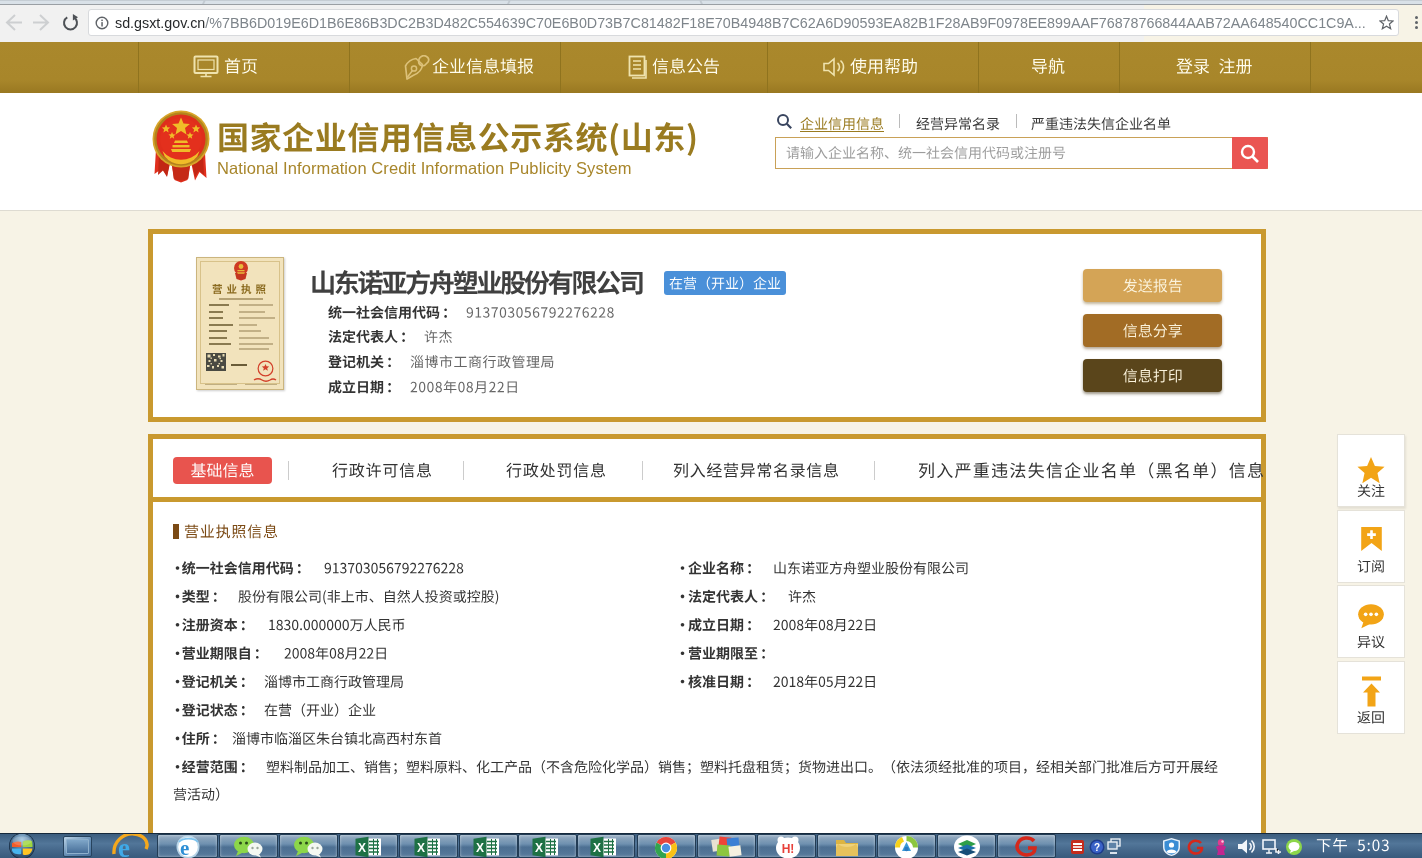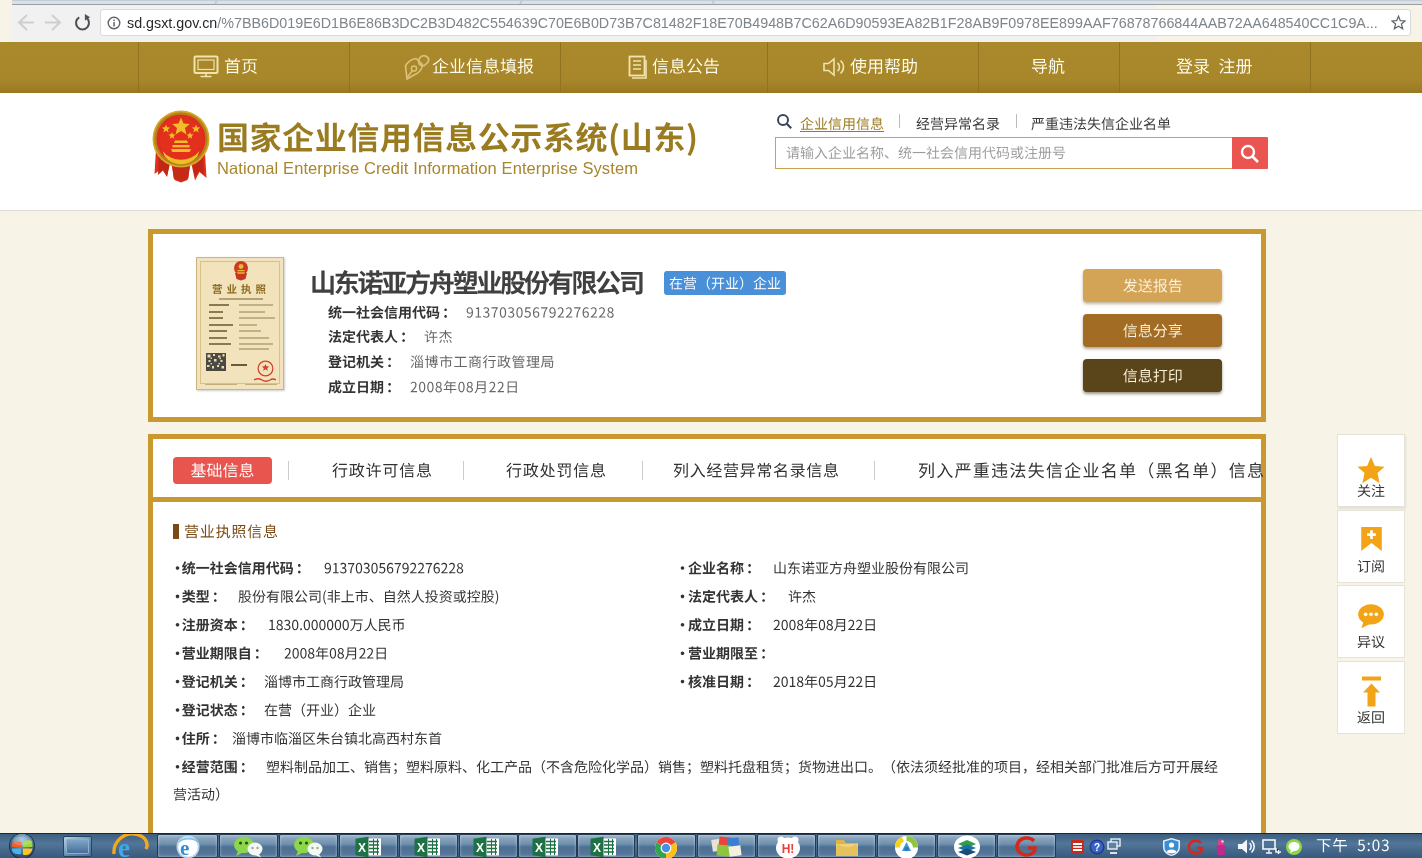--- a/index.html
+++ b/index.html
@@ -1,20 +1,20 @@
 <!DOCTYPE html>
 <html><head><meta charset="utf-8"><style>
 *{margin:0;padding:0;box-sizing:border-box}
 html,body{width:1422px;height:858px;overflow:hidden;position:relative;font-family:"Liberation Sans",sans-serif;background:#F7F3E6}
 .abs{position:absolute}
 .tb{position:absolute;top:0;height:24px;border:1px solid #223C55;border-radius:2px;background:linear-gradient(rgba(230,242,252,0.55),rgba(170,200,224,0.3) 42%,rgba(80,115,150,0.28) 55%,rgba(140,175,205,0.38));box-shadow:inset 0 0 3px rgba(255,255,255,0.5)}
 </style></head>
 <body>
 
-<div class="abs" style="left:12px;top:0;width:1144px;height:42px;background:#F1F1F1">
+<div class="abs" style="left:0;top:0;width:1144px;height:42px;background:#F1F1F1">
   <div class="abs" style="left:0;top:0;width:1422px;height:4px;background:#D9E1E8"></div>
   <div class="abs" style="left:0;top:0;width:1422px;height:1px;background:#C5CDD4"></div>
   <div class="abs" style="left:0;top:4px;width:1422px;height:1px;background:#9A9FA4"></div>
   <div class="abs" style="left:203px;top:0;width:2px;height:4px;background:#C2CAD1;transform:skewX(-25deg)"></div>
   <div class="abs" style="left:508px;top:0;width:2px;height:4px;background:#C2CAD1;transform:skewX(-25deg)"></div>
   <div class="abs" style="left:700px;top:0;width:2px;height:4px;background:#C2CAD1;transform:skewX(25deg)"></div>
 
   <svg class="abs" style="left:5px;top:14px" width="18" height="17" viewBox="0 0 18 17">
     <path d="M10 1 L2 8.5 L10 16 M2 8.5 H17" stroke="#CDCFD1" stroke-width="2" fill="none"></path>
   </svg>
@@ -96,21 +96,21 @@
     <path d="M17 17.5 l1.2 2.7 3 0.3 -2.3 2 0.7 2.9 -2.6-1.6 -2.6 1.6 0.7-2.9 -2.2-2 3-0.3 Z"></path>
     <path d="M47 17.5 l1.2 2.7 3 0.3 -2.3 2 0.7 2.9 -2.6-1.6 -2.6 1.6 0.7-2.9 -2.2-2 3-0.3 Z"></path>
     <path d="M23 25 l1 2.3 2.5 0.2 -1.9 1.7 0.6 2.5 -2.2-1.4 -2.2 1.4 0.6-2.5 -1.9-1.7 2.5-0.2 Z"></path>
     <path d="M41 25 l1 2.3 2.5 0.2 -1.9 1.7 0.6 2.5 -2.2-1.4 -2.2 1.4 0.6-2.5 -1.9-1.7 2.5-0.2 Z"></path>
     <path d="M26 33.5 h12 l1 2.6 h-14 Z"></path>
     <path d="M23.5 38 h17 v2.4 h-17 Z"></path>
     <path d="M22 42 h20 l-1.2 3 h-17.6 Z"></path>
     <path d="M13.5 44 a24 24 0 0 0 37 0 l-2.2 5.5 a21 21 0 0 1 -32.6 0 Z"></path>
   </g>
 </svg>
-<div class="abs" style="left:217px;top:159px;font-size:16.5px;letter-spacing:0.1px;color:#A8862B;white-space:nowrap">National Enterprise Credit Information Enterprise System</div>
+<div class="abs" style="left:217px;top:159px;font-size:16.5px;letter-spacing:0.1px;color:#A8862B;white-space:nowrap">National Information Credit Information Publicity System</div>
 
 <svg class="abs" style="left:776px;top:113px" width="17" height="17" viewBox="0 0 17 17">
   <circle cx="7" cy="7" r="5" stroke="#39455F" stroke-width="2" fill="none"></circle>
   <path d="M10.8 10.8 L15.2 15.2" stroke="#39455F" stroke-width="2.2"></path>
 </svg>
 <div class="abs" style="left:800px;top:131px;width:84px;height:1px;background:#9A7B20"></div>
 <div class="abs" style="left:899px;top:114px;width:1px;height:14px;background:#BBB"></div>
 <div class="abs" style="left:1016px;top:114px;width:1px;height:14px;background:#BBB"></div>
 
 <div class="abs" style="left:775px;top:137px;width:493px;height:32px;background:#fff;border:1px solid #C9A157"></div>

